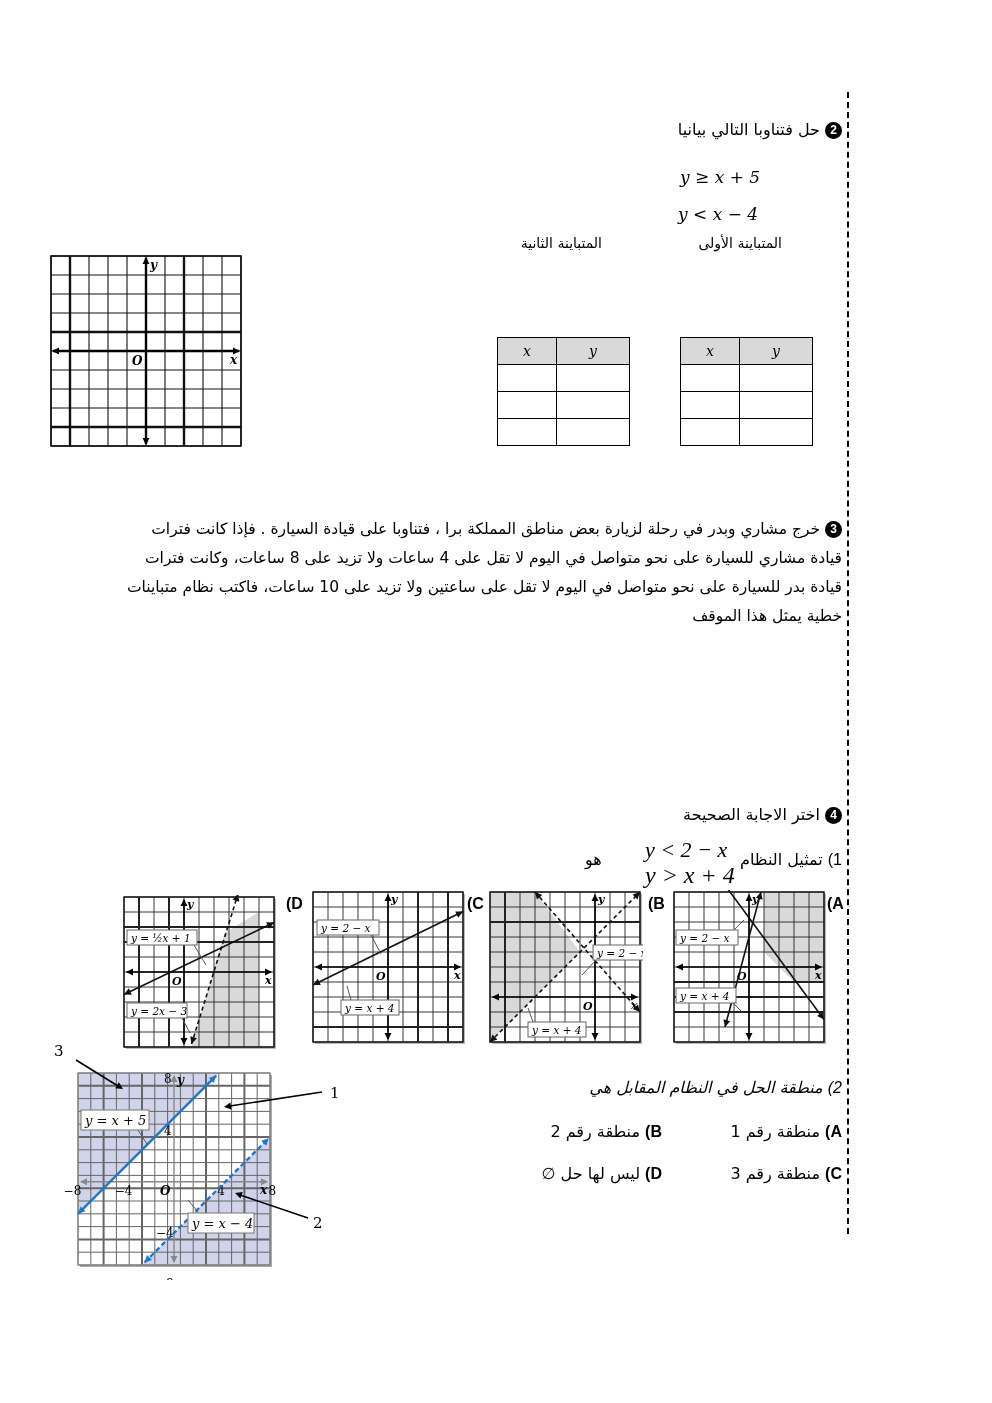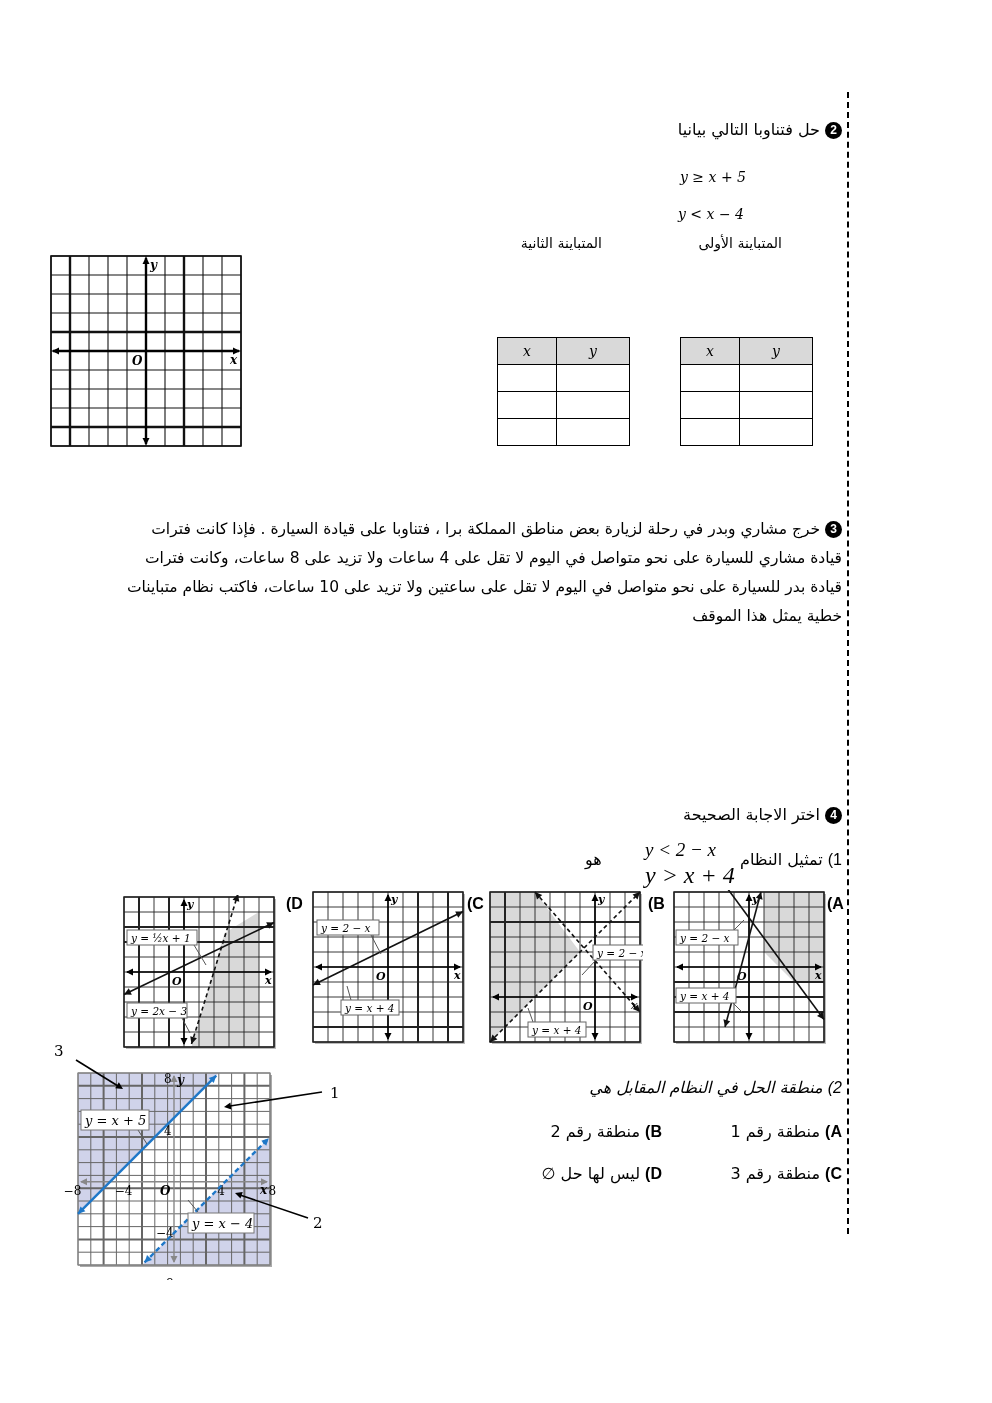--- a/index.html
+++ b/index.html
@@ -7,21 +7,21 @@
          font-family: "DejaVu Sans", sans-serif; color: #000; }
   .abs { position: absolute; }
   .rtl { direction: rtl; text-align: right; }
   .dash-line { position: absolute; left: 847px; top: 92px; width: 0; height: 1142px;
                border-left: 2px dashed #000; }
   .num-badge { display: inline-block; width: 17px; height: 17px; border-radius: 50%;
                background: #000; color: #fff; font-size: 12px; font-weight: bold;
                line-height: 17px; text-align: center; vertical-align: middle;
                font-family: "Liberation Sans", sans-serif; }
   .q-title { font-size: 16px; }
-  .math { font-family: "DejaVu Serif", serif; font-style: italic; font-size: 14px; line-height: 23px; }
+  .math { font-family: "DejaVu Serif", serif; font-style: italic; font-size: 17px; line-height: 23px; }
   .label { font-size: 14px; }
   table.tv { border-collapse: collapse; position: absolute; }
   table.tv td, table.tv th { border: 1.5px solid #000; width: 58px; height: 26px; padding: 0;
       text-align: center; font-family: "DejaVu Serif", serif; font-style: italic; font-size: 14px; font-weight: normal; }
   table.tv th { background: #d9d9d9; }
   table.tv td.w2, table.tv th.w2 { width: 72px; }
   .para { font-size: 15.5px; line-height: 29px; margin-left: 35px; }
   .opt-letter { font-family: "Liberation Sans", sans-serif; font-weight: bold; font-size: 16px; }
   svg text { font-family: "DejaVu Serif", serif; }
 </style>
@@ -126,21 +126,21 @@
 
 <div class="abs rtl q-title" style="right:150px; top:805px;">
   <span class="num-badge">4</span>
   <span>اختر الاجابة الصحيحة</span>
 </div>
 
 <div class="abs rtl q-title" style="right:150px; top:850px;">
   <span style="font-family:'Liberation Sans',sans-serif;">1)</span>
   <span>تمثيل النظام</span>
 </div>
-<div class="abs math" style="left:645px; top:838px; font-family:'Liberation Serif',serif; font-size:19px;">y &lt; 2 − x</div>
+<div class="abs math" style="left:645px; top:838px; font-family:'Liberation Serif',serif; font-size:22px;">y &lt; 2 − x</div>
 <div class="abs math" style="left:645px; top:864px; font-family:'Liberation Serif',serif; font-size:24px;">y &gt; x + 4</div>
 <div class="abs q-title" style="left:585px; top:850px;">هو</div>
 
 <div class="abs opt-letter" style="left:827px; top:895px;">(A</div>
 <div class="abs opt-letter" style="left:648px; top:895px;">(B</div>
 <div class="abs opt-letter" style="left:467px; top:895px;">(C</div>
 <div class="abs opt-letter" style="left:286px; top:895px;">(D</div>
 
 <svg class="abs" style="left:672px; top:890px;" width="155" height="156" id="gA">
     <rect x="4" y="4" width="150" height="150" fill="#bbb"></rect>

